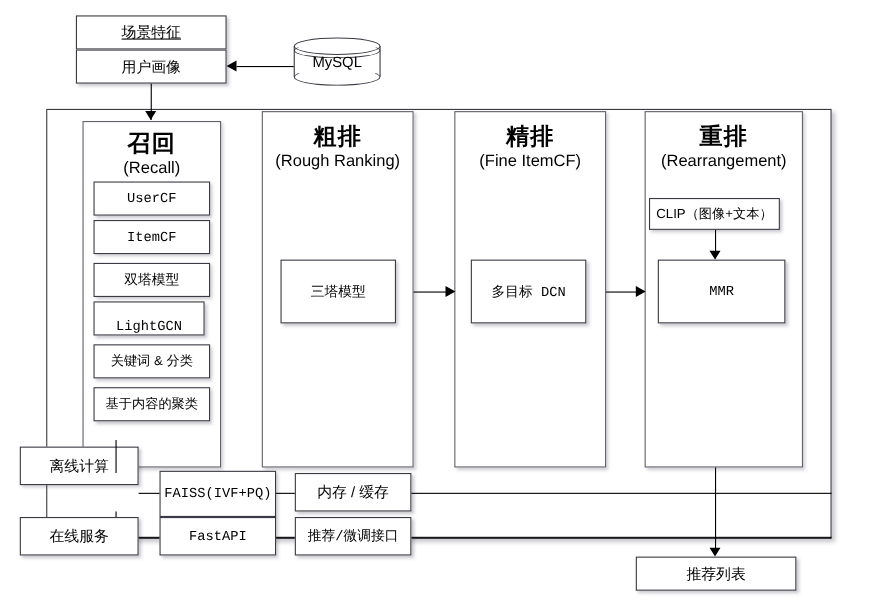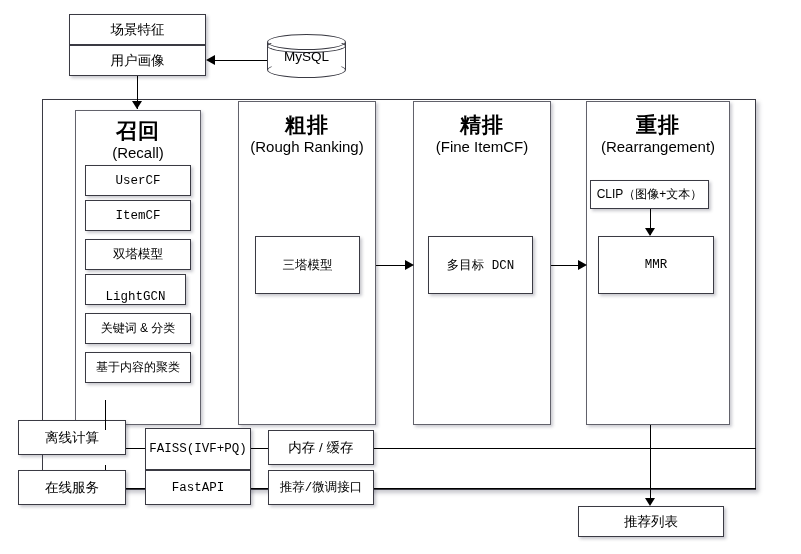--- a/index.html
+++ b/index.html
@@ -92,21 +92,21 @@
   .cyl .lbl{
     position:absolute;left:0;right:0;top:50%;transform:translateY(-50%);
     text-align:center;font-size:13.5px;z-index:2;
   }
 </style>
 </head>
 <body>
 
 <div id="canvas">
 
-  <div class="box t14" style="left:69px;top:14px;width:137px;height:31px;">
+  <div class="box t14" style="left:69px;top:14px;width:137px;height:31px;text-decoration:underline;">
     <span>场景特征</span>
   </div>
   <div class="box t14" style="left:69px;top:45px;width:137px;height:31px;">
     <span>用户画像</span>
   </div>
 
   <div class="cyl" style="left:267px;top:34px;width:67px;height:44px;">
     <div class="body"></div>
     <div class="botE"></div>
     <div class="topE"></div>
@@ -179,21 +179,21 @@
   <div class="box t12" style="left:590px;top:180px;width:119px;height:29px;">
     <span>CLIP（图像+文本）</span>
   </div>
 
   <div class="line vline" style="left:650px;top:209px;height:26px;"></div>
   <div class="arrow arr-down" style="left:645px;top:228px;"></div>
   <div class="box t13" style="left:598px;top:236px;width:116px;height:58px;">
     <span>MMR</span>
   </div>
 
-  <div class="box t14" style="left:18px;top:420px;width:108px;height:35px;">
+  <div class="box t14" style="left:18px;top:406px;width:108px;height:35px;">
     <span>离线计算</span>
   </div>
   <div class="box two-line t13" style="left:145px;top:428px;width:106px;height:42px;">
     <span>FAISS</span>
     <span>(IVF+PQ)</span>
   </div>
   <div class="box t14" style="left:268px;top:430px;width:106px;height:35px;">
     <span>内存 / 缓存</span>
   </div>
 

